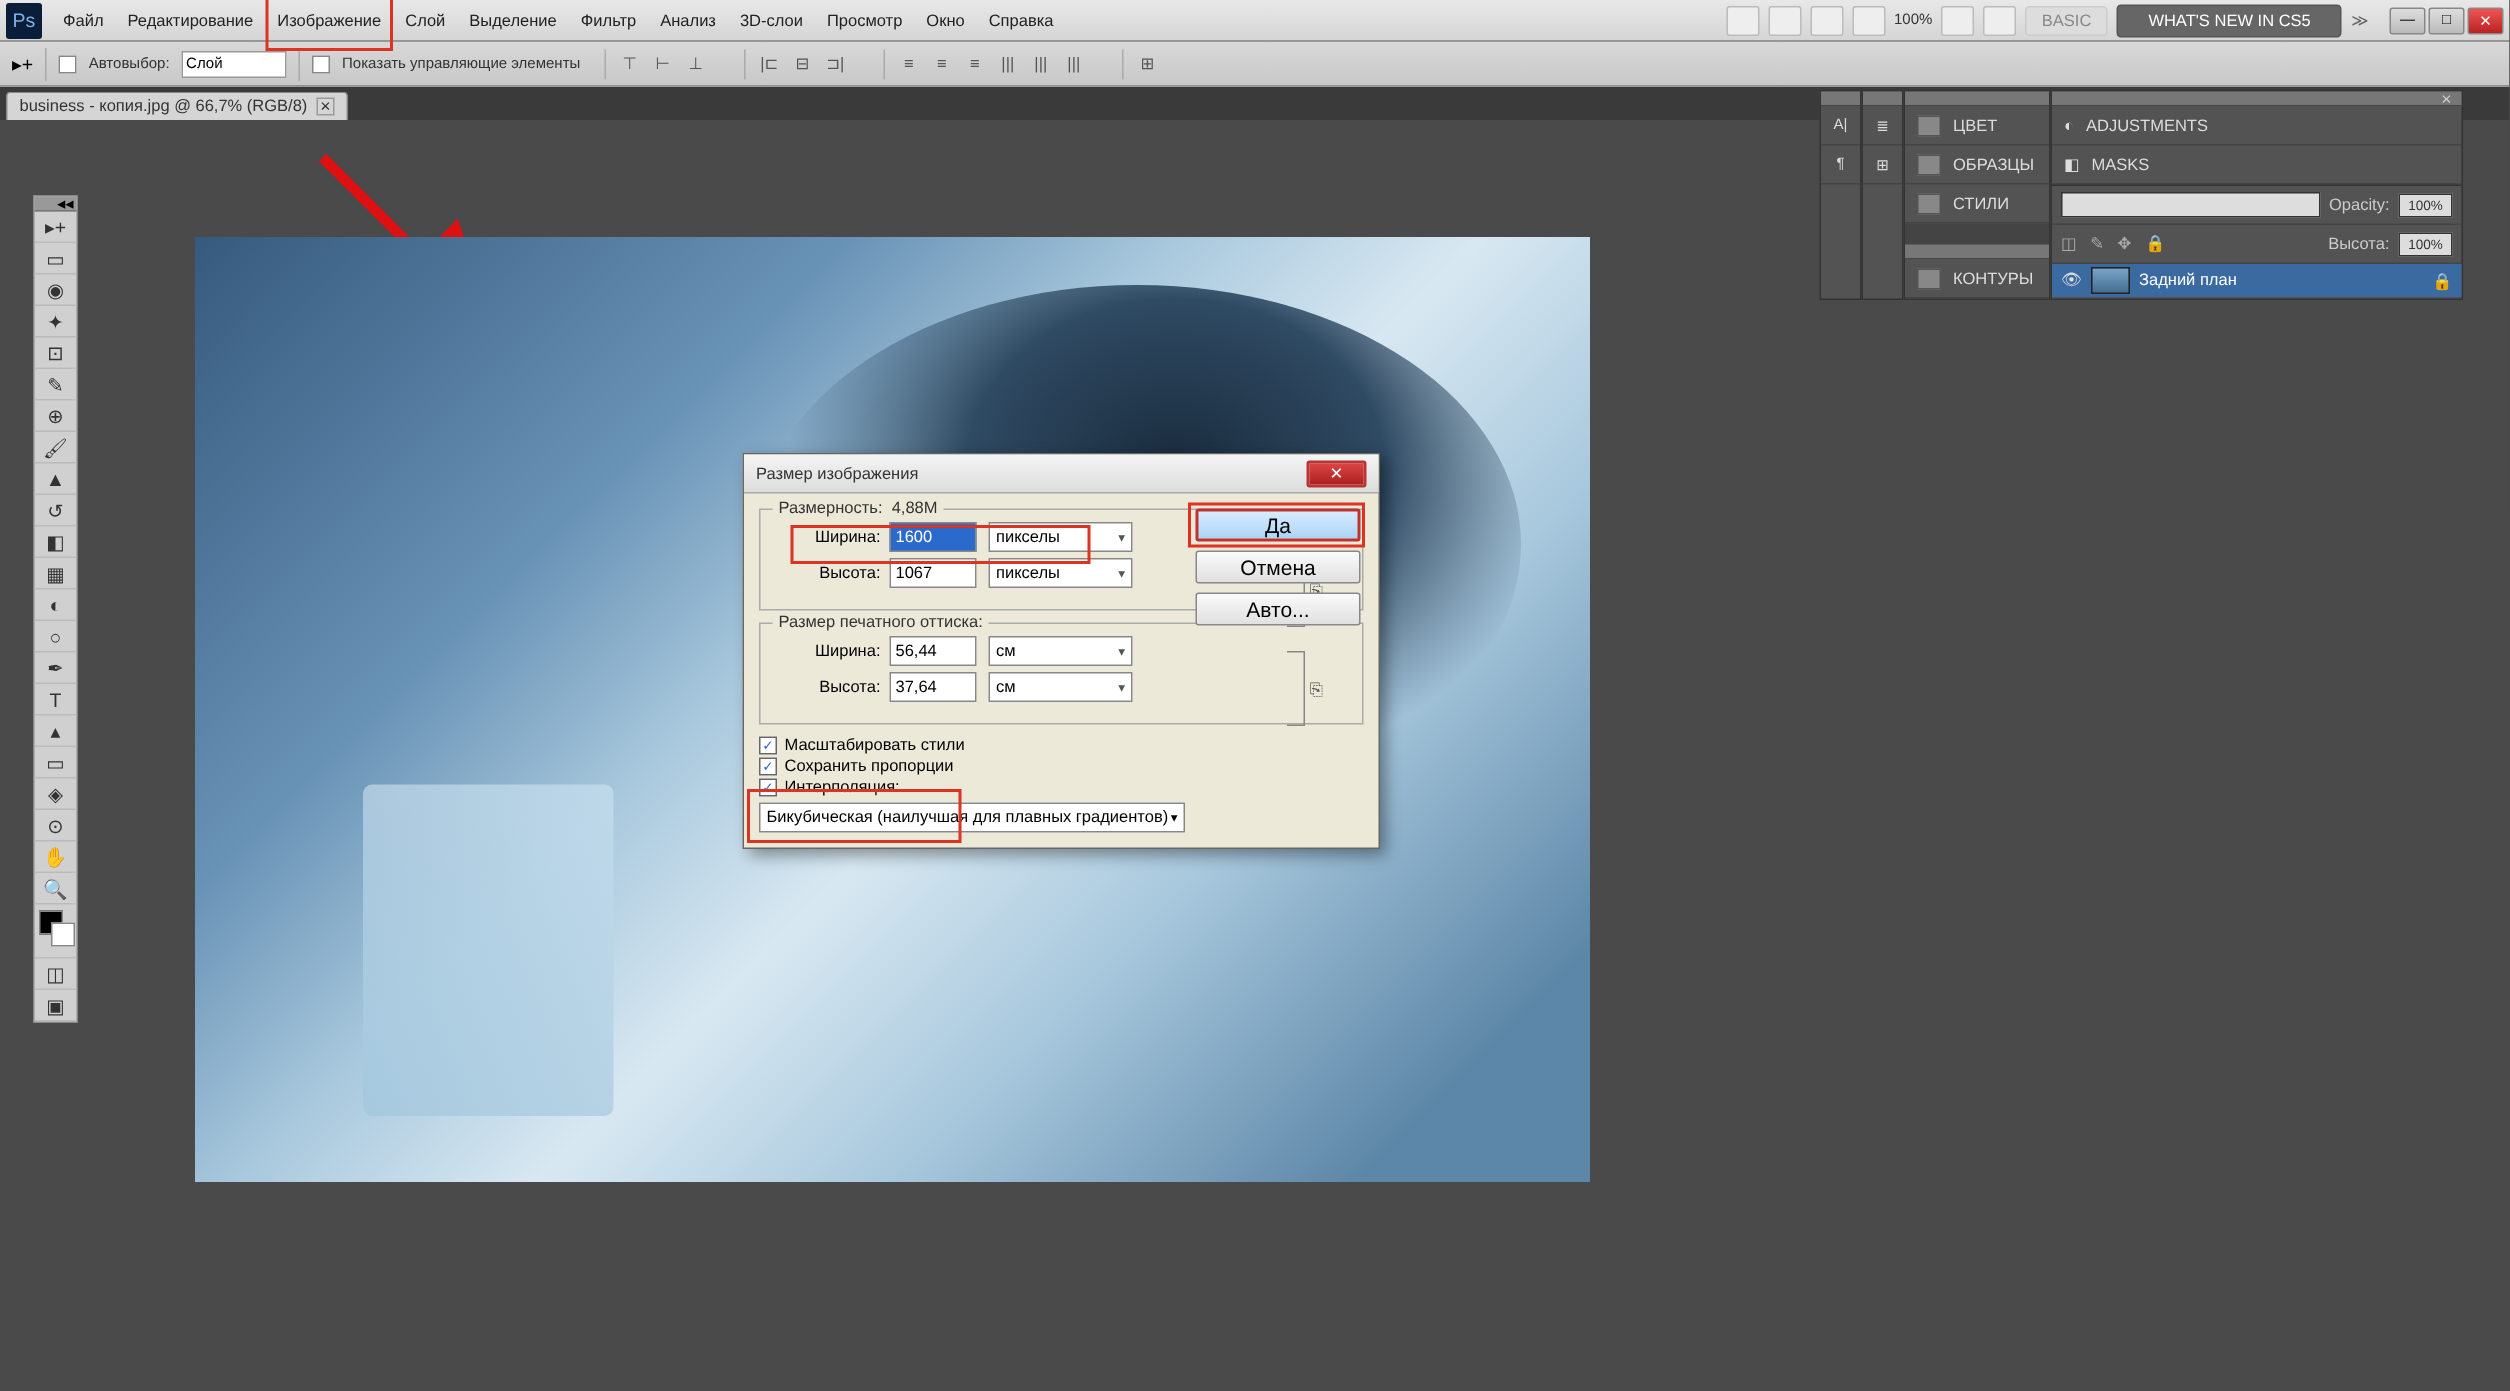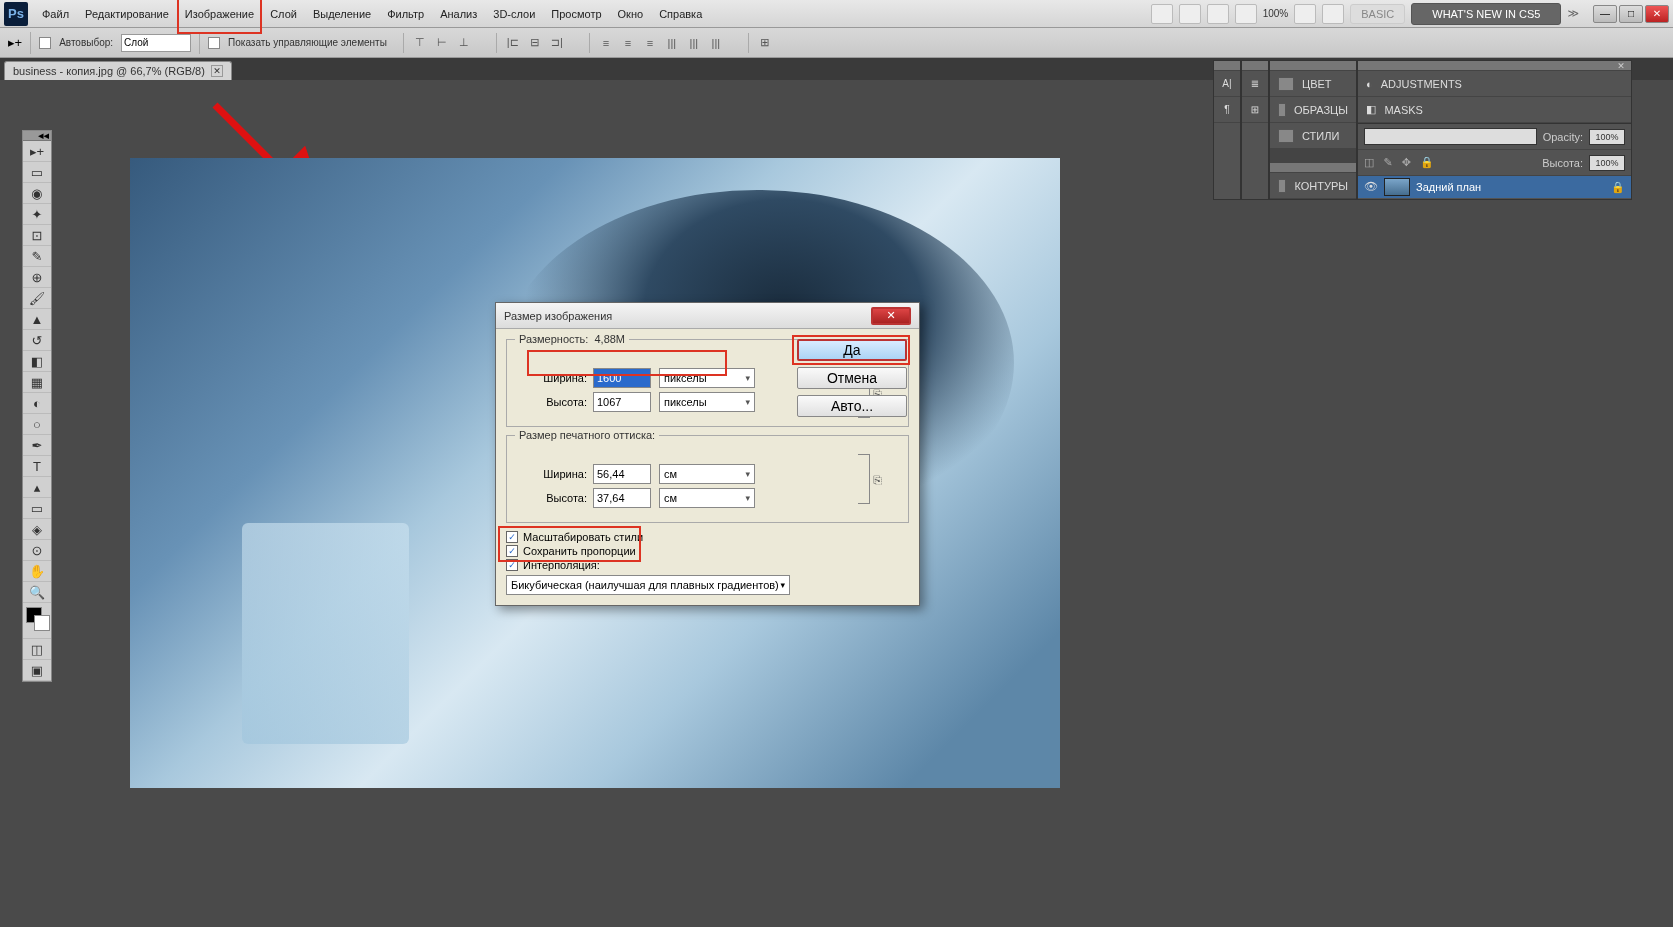--- a/index.html
+++ b/index.html
@@ -1,18 +1,18 @@
 <!DOCTYPE html>
 <html><head>
 <meta charset="utf-8">
 <style>
 *{margin:0;padding:0;box-sizing:border-box;font-family:Tahoma,Arial,sans-serif;font-size:11px;user-select:none}
 body{width:1673px;height:927px;background:#4a4a4a;overflow:hidden;position:relative}
 .menubar{height:28px;background:linear-gradient(#e8e8e8,#d5d5d5);border-bottom:1px solid #999;display:flex;align-items:center;padding:0 4px;position:relative}
-.ps-logo{width:24px;height:24px;background:#0a1e3a;color:#7cb3e8;display:flex;align-items:center;justify-content:center;font-weight:bold;font-size:13px;border-radius:2px;margin-right:6px}
+.ps-logo{width:24px;height:24px;background:#0a1e3a;color:#7cb3e8;display:flex;align-items:center;justify-content:center;font-weight:normal;font-size:13px;border-radius:2px;margin-right:6px}
 .menu-item{padding:4px 8px;cursor:default;color:#222}
 .menu-item.highlighted{border:2px solid #d32;padding:12px 6px}
 .menubar-right{margin-left:auto;display:flex;align-items:center;gap:6px}
 .mb-icon{width:22px;height:20px;border:1px solid #bbb;background:#eee;border-radius:2px}
 .basic-btn{padding:3px 10px;color:#888;background:#ddd;border:1px solid #ccc;border-radius:3px}
 .cs5-btn{padding:4px 20px;background:#666;color:#fff;border-radius:3px;border:1px solid #555}
 .win-btns{display:flex;gap:2px;margin-left:8px}
 .win-btn{width:24px;height:18px;background:linear-gradient(#ddd,#bbb);border:1px solid #888;border-radius:2px;display:flex;align-items:center;justify-content:center;font-size:10px}
 .win-btn.close{background:linear-gradient(#e55,#b22);color:#fff}
 .optbar{height:30px;background:linear-gradient(#d8d8d8,#c8c8c8);border-bottom:1px solid #999;display:flex;align-items:center;padding:0 8px;gap:8px}
@@ -31,21 +31,21 @@
 .tool.swatch{height:36px;position:relative}
 .sw-fg{position:absolute;width:16px;height:16px;background:#000;border:1px solid #888;left:3px;top:4px}
 .sw-bg{position:absolute;width:16px;height:16px;background:#fff;border:1px solid #888;left:11px;top:12px}
 .canvas{position:absolute;left:130px;top:78px;width:930px;height:630px;background:linear-gradient(135deg,#365a7d 0%,#6892b6 28%,#a8c8dd 42%,#d8e8f2 55%,#a8c8dd 70%,#5d87a8 90%);overflow:hidden}
 .canvas::before{content:"";position:absolute;left:12%;top:58%;width:18%;height:35%;border-radius:6px;background:linear-gradient(#cfe5f2,#9ec4dc);opacity:.6}
 .canvas::after{content:"";position:absolute;right:5%;top:5%;width:55%;height:55%;background:radial-gradient(ellipse at 55% 35%,#1a2c3d 0%,#2f4a63 35%,transparent 65%);border-radius:50%}
 .dialog{position:absolute;left:495px;top:222px;width:425px;background:#ece9d8;border:1px solid #666;box-shadow:4px 4px 10px rgba(0,0,0,.4)}
 .dialog-title{height:26px;background:linear-gradient(#f5f5f5,#dcdcdc);border-bottom:1px solid #aaa;display:flex;align-items:center;padding:0 8px;font-size:11px;color:#333}
 .dialog-close{margin-left:auto;width:40px;height:18px;background:linear-gradient(#d44,#a22);border:2px solid #b33;color:#fff;display:flex;align-items:center;justify-content:center;font-size:11px;border-radius:2px}
 .dialog-body{padding:10px;position:relative}
-.fieldset{border:1px solid #aaa;padding:24px 10px 10px;margin-bottom:8px;position:relative}
+.fieldset{border:1px solid #aaa;padding:4px 10px 10px;margin-bottom:8px;position:relative}
 .fieldset-legend{position:absolute;top:-7px;left:8px;background:#ece9d8;padding:0 4px;font-size:11px;color:#333}
 .fs-row{display:flex;align-items:center;margin:4px 0}
 .fs-label{width:70px;text-align:right;margin-right:6px;font-size:11px}
 .fs-input{width:58px;height:20px;border:1px solid #888;background:#fff;padding:0 3px;font-size:11px}
 .fs-input.selected{background:#2a6acc;color:#fff}
 .fs-unit{width:96px;height:20px;border:1px solid #888;background:#fff;margin-left:8px;padding:0 4px;display:flex;align-items:center;justify-content:space-between;font-size:11px}
 .fs-unit::after{content:"▾";font-size:9px;color:#555}
 .link-bracket{width:12px;height:50px;border:1px solid #888;border-left:none;position:absolute;right:38px;top:28px}
 .link-icon{position:absolute;right:26px;top:48px;font-size:11px;color:#555}
 .check-row{display:flex;gap:5px;margin:2px 0;font-size:11px}
@@ -264,21 +264,21 @@
       <div class="pcol-item" style="justify-content:center">A|</div>
       <div class="pcol-item" style="justify-content:center">¶</div>
     </div>
 
     <div class="pcol" style="width:28px">
       <div class="pcol-header"></div>
       <div class="pcol-item" style="justify-content:center">≣</div>
       <div class="pcol-item" style="justify-content:center">⊞</div>
     </div>
 
-    <div class="pcol" style="width:88px">
+    <div class="pcol" style="width:98px">
       <div class="pcol-header"></div>
       <div class="pcol-item">
           <div class="pcol-icon"></div>
           <span>ЦВЕТ</span>
         </div>
       <div class="pcol-item">
           <div class="pcol-icon"></div>
           <span>ОБРАЗЦЫ</span>
         </div>
       <div class="pcol-item">

